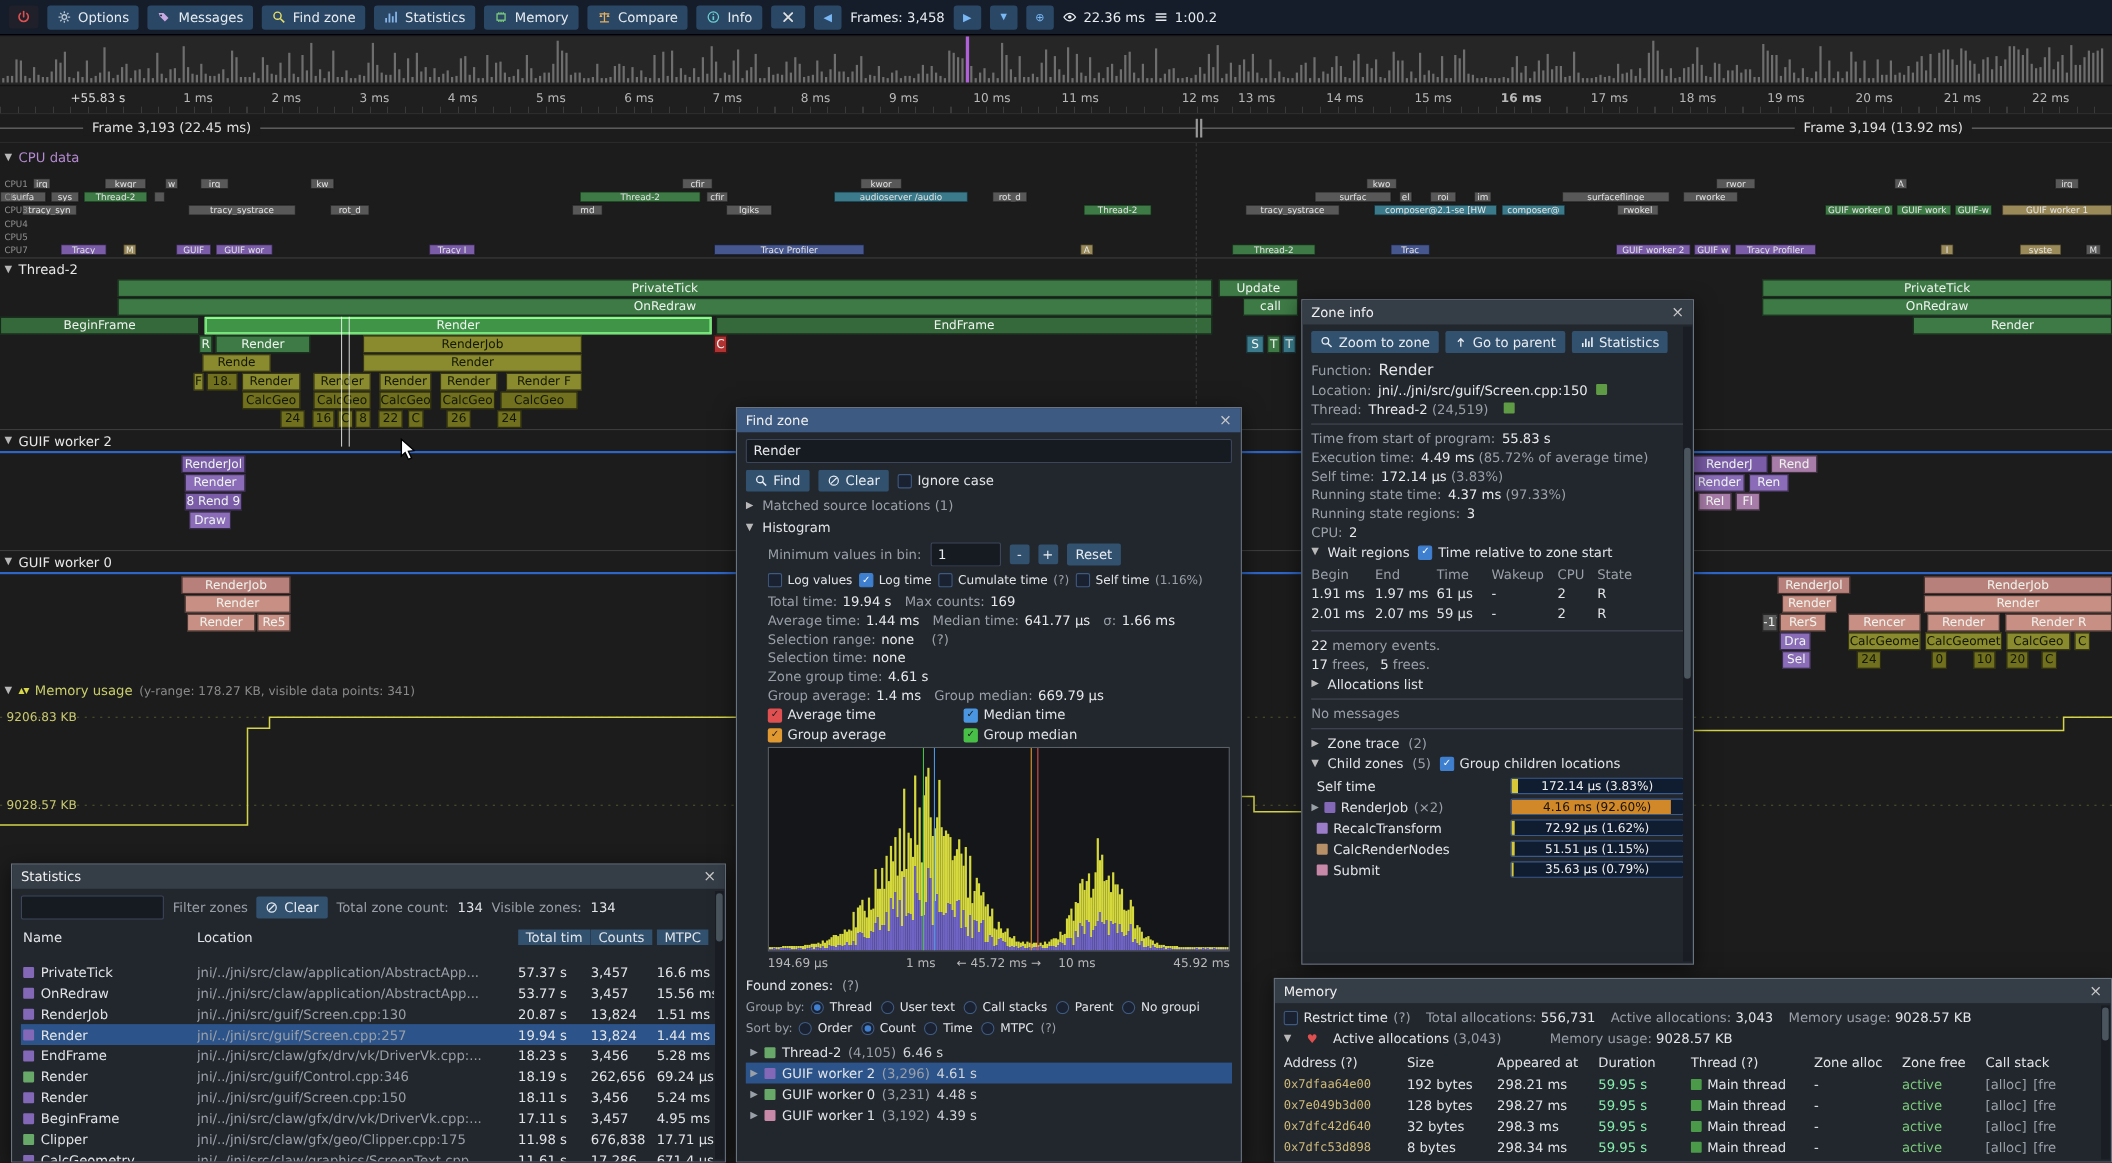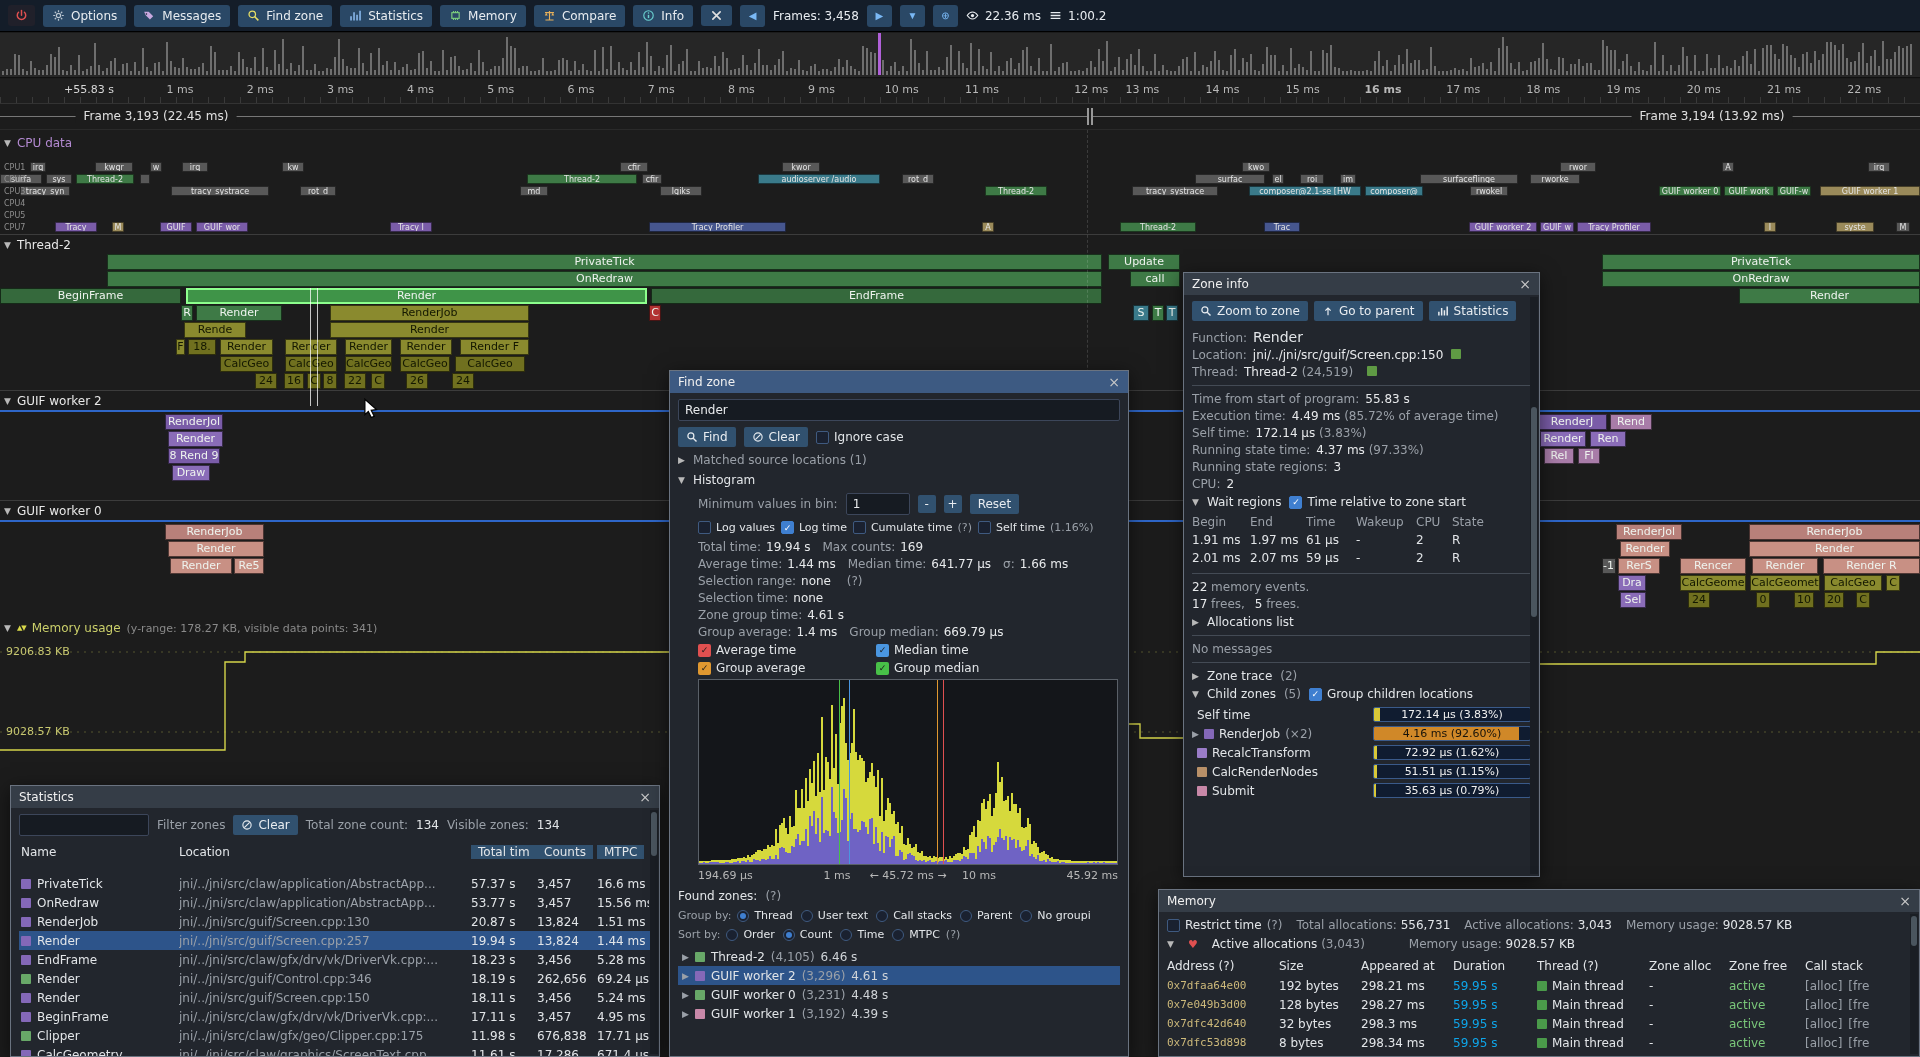--- a/index.html
+++ b/index.html
@@ -118,21 +118,21 @@
 .child-left{flex:1;display:flex;align-items:center;gap:5px;overflow:hidden;white-space:nowrap;}
 .czbar{position:relative;width:158px;height:15px;background:#101c30;border:1px solid #3a5a8a;border-radius:2px;flex:none;overflow:hidden;}
 .czfill{position:absolute;left:0;top:0;bottom:0;}
 .czlabel{position:absolute;inset:0;text-align:center;font-size:11px;line-height:14px;color:#f0f0f0;}
 
 .mem-row1{display:flex;align-items:center;gap:14px;margin-bottom:5px;white-space:nowrap;}
 .mrow,.mem-head{display:grid;grid-template-columns:112px 82px 92px 84px 112px 80px 76px 1fr;align-items:center;height:19px;}
 .mem-head{height:20px;}
 .mcell{overflow:hidden;white-space:nowrap;}
 .addr{color:#cdb97a;font-family:"DejaVu Sans Mono",monospace;font-size:11px;}
-.dur{color:#0ea5e9;}
+.dur{color:#86efac;}
 .act{color:#7ac87a;}
 .heart{color:#e05050;font-size:11px;}
 .thread-cell{display:flex;align-items:center;gap:5px;}
 .cs span{margin-right:6px;}
 .mouse-cursor{position:absolute;z-index:30;}
 </style>
 </head>
 <body>
 
 <div class="app">

